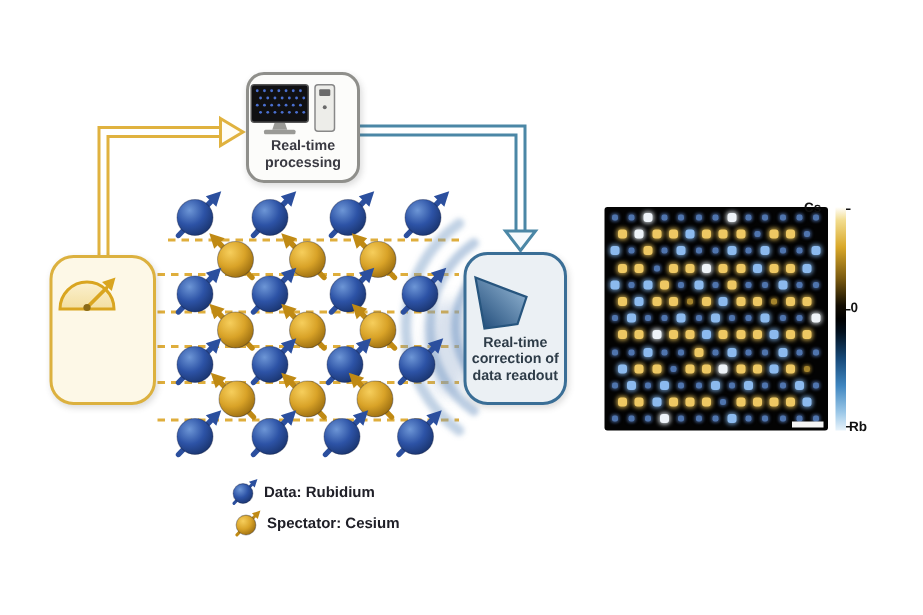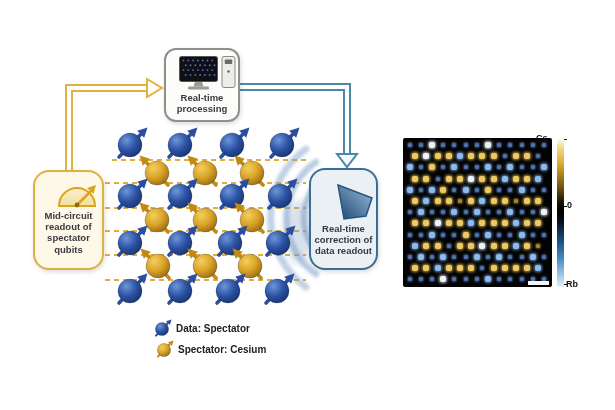--- a/index.html
+++ b/index.html
@@ -4,21 +4,21 @@
 <style>
   html,body{margin:0;padding:0;background:#ffffff;}
   .canvas{
     position:relative;width:615px;height:410px;background:#ffffff;
     overflow:hidden;font-family:"Liberation Sans",sans-serif;
   }
   .figure-svg{position:absolute;left:0;top:0;z-index:1;}
 
   .box{
     position:absolute;z-index:2;display:flex;flex-direction:column;
-    align-items:flex-end;justify-content:flex-start;text-align:center;
+    align-items:flex-start;justify-content:flex-start;text-align:center;
     box-shadow:1px 2px 4px rgba(60,60,60,.18);
   }
   .box-label{
     font-size:9.5px;line-height:1.18;font-weight:600;color:#3a3a42;
     padding:0 3px;
   }
   .readout-box{
     left:33px;top:170px;width:71px;height:100px;border-radius:16px;
     background:#fdf8e7;border:2.5px solid #dcb13f;padding-top:8px;box-sizing:border-box;
   }
@@ -263,21 +263,20 @@
       </g>
   </svg>
 
   <div class="box readout-box">
     <svg width="48" height="30" viewBox="0 0 48 30">
       <path d="M 5 26 A 18 18 0 0 1 41 26 Z" fill="url(#gradGauge)" stroke="#d9a520" stroke-width="2"></path>
       <line x1="23" y1="25" x2="36" y2="12" stroke="#d9a520" stroke-width="2.5" stroke-linecap="round"></line>
       <polygon points="42,5 39.5,14 33,8" fill="#d9a520"></polygon>
       <circle cx="23" cy="25" r="2.4" fill="#8a6a15"></circle>
     </svg>
-    <div class="box-label">Mid-circuit readout of spectator qubits</div>
   </div>
 
   <div class="box processing-box">
     <svg width="60" height="37" viewBox="0 0 60 37">
       <rect x="1.5" y="1.5" width="38" height="25" rx="2" fill="#101012" stroke="#555"></rect>
       <g id="screen-dots">
           <circle cx="5.5" cy="5.5" r="0.95" fill="#4a6fd0"></circle>
           <circle cx="10.3" cy="5.5" r="0.95" fill="#4a6fd0"></circle>
           <circle cx="15.1" cy="5.5" r="0.95" fill="#4a6fd0"></circle>
           <circle cx="19.9" cy="5.5" r="0.95" fill="#4a6fd0"></circle>
@@ -489,15 +488,15 @@
     </div>
   <div class="scalebar"></div>
   <div class="colorbar"></div>
   <div class="cb-tick" style="left:564px;top:139px;"></div>
   <div class="cb-tick" style="left:564px;top:206px;"></div>
   <div class="cb-tick" style="left:564px;top:284px;"></div>
   <div class="cb-label" style="left:536px;top:133px;">Cs</div>
   <div class="cb-label" style="left:567px;top:200px;">0</div>
   <div class="cb-label" style="left:566px;top:279px;">Rb</div>
 
-  <div class="legend-label l1">Data: Spectator</div>
+  <div class="legend-label l1">Data: Rubidium</div>
   <div class="legend-label l2">Spectator: Cesium</div>
 </div>
 
 </body></html>

